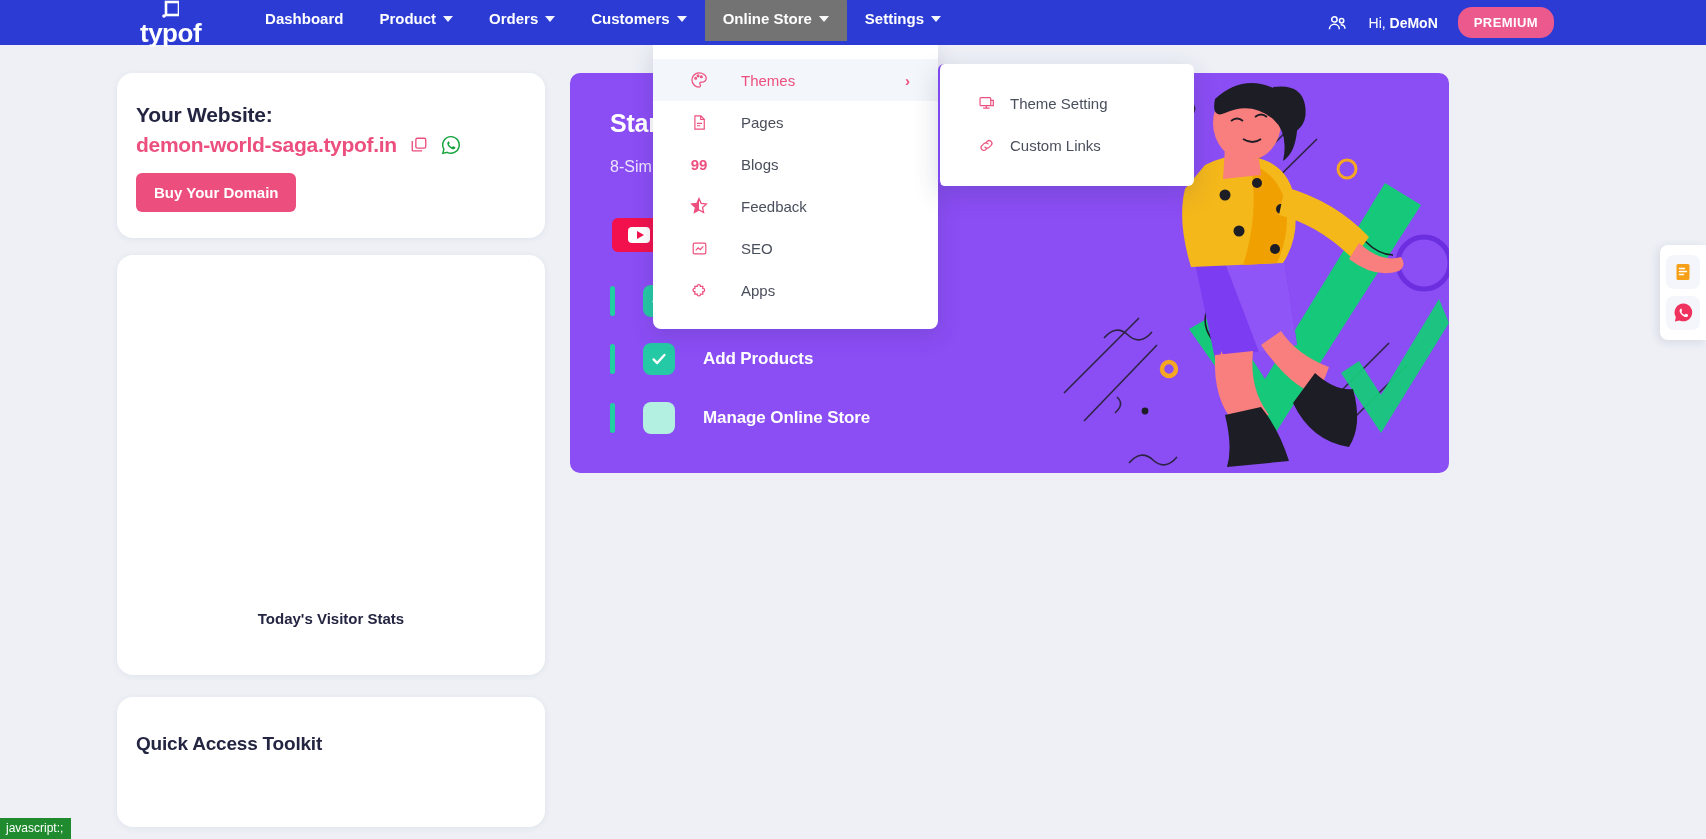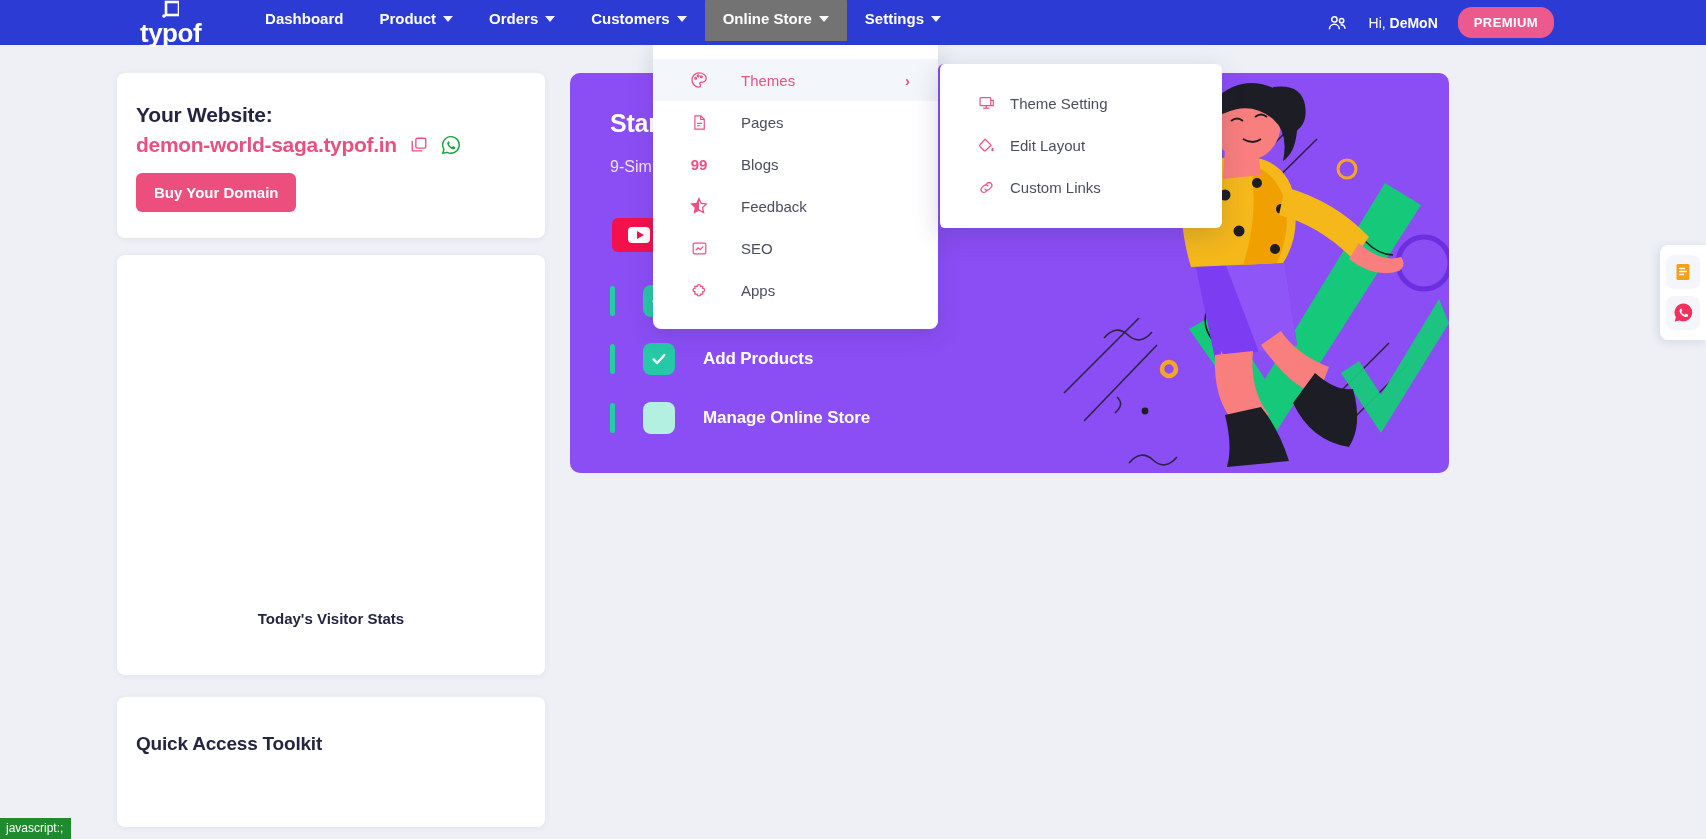--- a/index.html
+++ b/index.html
@@ -84,41 +84,41 @@
   .dd-icon { width: 20px; height: 20px; display: flex; align-items: center; justify-content: center; color: #ed4f7e; }
   .dd-icon.quote {
     font-size: 15px; font-weight: 700; color: #ed4f7e;
     font-family: "Liberation Sans", sans-serif;
   }
 
   
   .submenu {
     position: absolute;
     top: 64px; left: 938px;
-    width: 284px;
+    width: 256px;
     background: #ffffff;
     border-radius: 6px;
     box-shadow: 0 8px 26px rgba(40,50,90,0.18);
     padding: 18px 0 20px 0;
     z-index: 58;
     border-left: 2px solid #7d48f0;
   }
   .sm-item {
     display: flex; align-items: center; gap: 14px;
     padding: 11px 0 11px 36px;
     font-size: 15px; color: #4a4f5c;
     cursor: pointer;
   }
   .sm-icon { width: 20px; height: 20px; display: flex; align-items: center; justify-content: center; color: #ed4f7e; }
 
   
   .card {
     position: absolute;
     background: #ffffff;
-    border-radius: 8px;
+    border-radius: 16px;
     box-shadow: 0 1px 6px rgba(40,50,90,0.07);
   }
   #website-card { left: 117px; top: 73px; width: 428px; height: 165px; padding: 30px 0 0 19px; }
   .ws-title { font-size: 21px; font-weight: 700; color: #232541; letter-spacing: -0.2px; }
   .ws-row { display: flex; align-items: center; gap: 13px; margin-top: 6px; }
   .ws-url { font-size: 21px; font-weight: 700; color: #ec4f7e; letter-spacing: -0.3px; }
   .icon-btn { cursor: pointer; display: flex; align-items: center; }
   .buy-btn {
     margin-top: 16px;
     background: #ec4f7e; color: #ffffff;
@@ -350,21 +350,21 @@
     <path d="M196 74 q16 16 34 12 l2 16 l-38 4z" fill="#f97e7e"></path>
     <ellipse cx="218" cy="50" rx="34" ry="38" fill="#f97e7e"></ellipse>
     <path d="M186 26 q26 -24 56 -12 q30 12 26 44 q-2 22 -14 30 q6 -28 -10 -42 q-22 -18 -48 -6 q-14 6 -10 -14z" fill="#1d1d26"></path>
     <path d="M244 14 q28 -4 32 18 q4 22 -16 30 q-14 -26 -16 -48z" fill="#1d1d26"></path>
     <path d="M202 48 q6 -5 12 0" fill="none" stroke="#1d1d26" stroke-width="1.8"></path>
     <path d="M226 44 q6 -5 12 0" fill="none" stroke="#1d1d26" stroke-width="1.8"></path>
     <path d="M214 66 q10 6 18 0" fill="none" stroke="#1d1d26" stroke-width="1.8"></path>
   </svg>
 
   <div class="hero-title">Start</div>
-  <div class="hero-sub">9-Sim</div>
+  <div class="hero-sub">8-Sim</div>
 
   <button class="yt-btn">
     <span class="yt-glyph">
         <i class="yt-tri"></i>
       </span>
     <span></span>
   </button>
 
   <div class="check-row" style="top:212px;">
     <span class="check-bar"></span>
@@ -459,29 +459,20 @@
       <svg width="17" height="17" viewBox="0 0 20 20" fill="none" stroke="#ed4f7e" stroke-width="1.4">
         <rect x="2.4" y="3" width="12.6" height="9.6" rx="1.2"></rect>
         <path d="M6 15.4h7.6M9.8 12.6v2.8"></path>
         <path d="M15 6.4h3v6h-3"></path>
       </svg>
     </span>
     <span>Theme Setting</span>
   </div>
   <div class="sm-item">
     <span class="sm-icon">
-      <svg width="17" height="17" viewBox="0 0 20 20" fill="none" stroke="#ed4f7e" stroke-width="1.4">
-        <path d="M8.4 2.6 L15.4 9.6 L9.4 15.6 a2 2 0 0 1 -2.8 0 L2.6 11.6 a2 2 0 0 1 0 -2.8 Z"></path>
-        <path d="M17 12.4c1 1.4 1.4 2.2 1.4 2.9a1.4 1.4 0 1 1 -2.8 0c0 -.7 .4 -1.5 1.4 -2.9z" fill="#ed4f7e" stroke="none"></path>
-      </svg>
-    </span>
-    <span>Edit Layout</span>
-  </div>
-  <div class="sm-item">
-    <span class="sm-icon">
       <svg width="17" height="17" viewBox="0 0 20 20" fill="none" stroke="#ed4f7e" stroke-width="1.4" stroke-linecap="round">
         <path d="M8.2 11.8a3.2 3.2 0 0 0 4.8 .4l2.4 -2.4a3.2 3.2 0 0 0 -4.6 -4.6l-1.4 1.4"></path>
         <path d="M11.8 8.2a3.2 3.2 0 0 0 -4.8 -.4l-2.4 2.4a3.2 3.2 0 0 0 4.6 4.6l1.4 -1.4"></path>
       </svg>
     </span>
     <span>Custom Links</span>
   </div>
 </div>
 
 <div class="float-panel">

